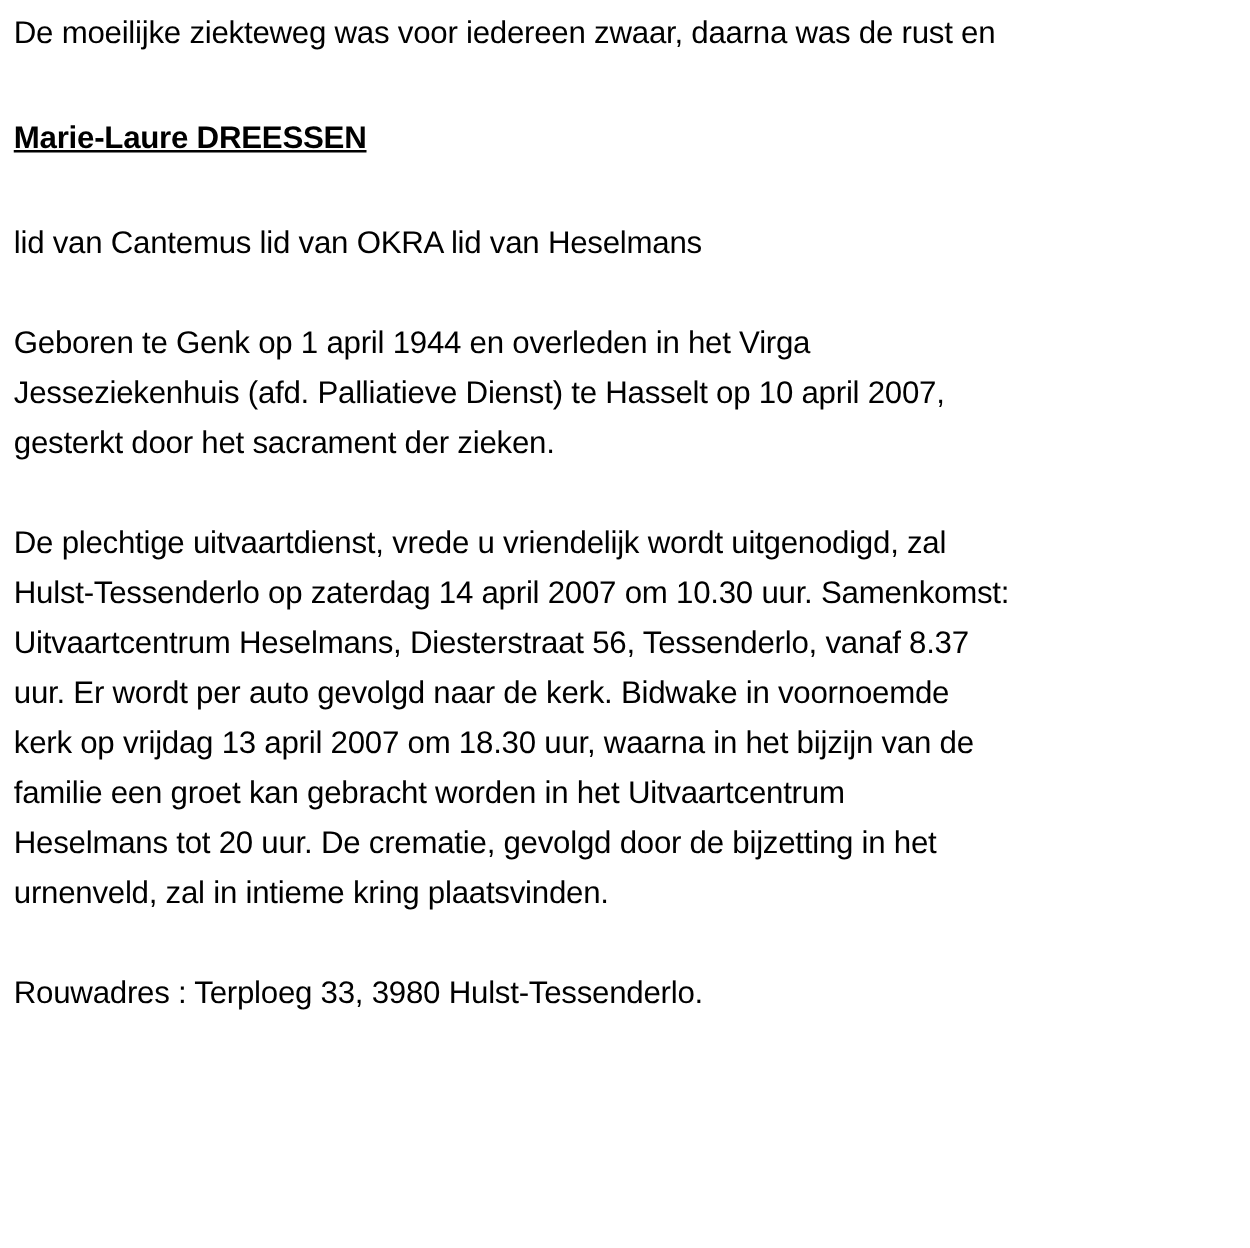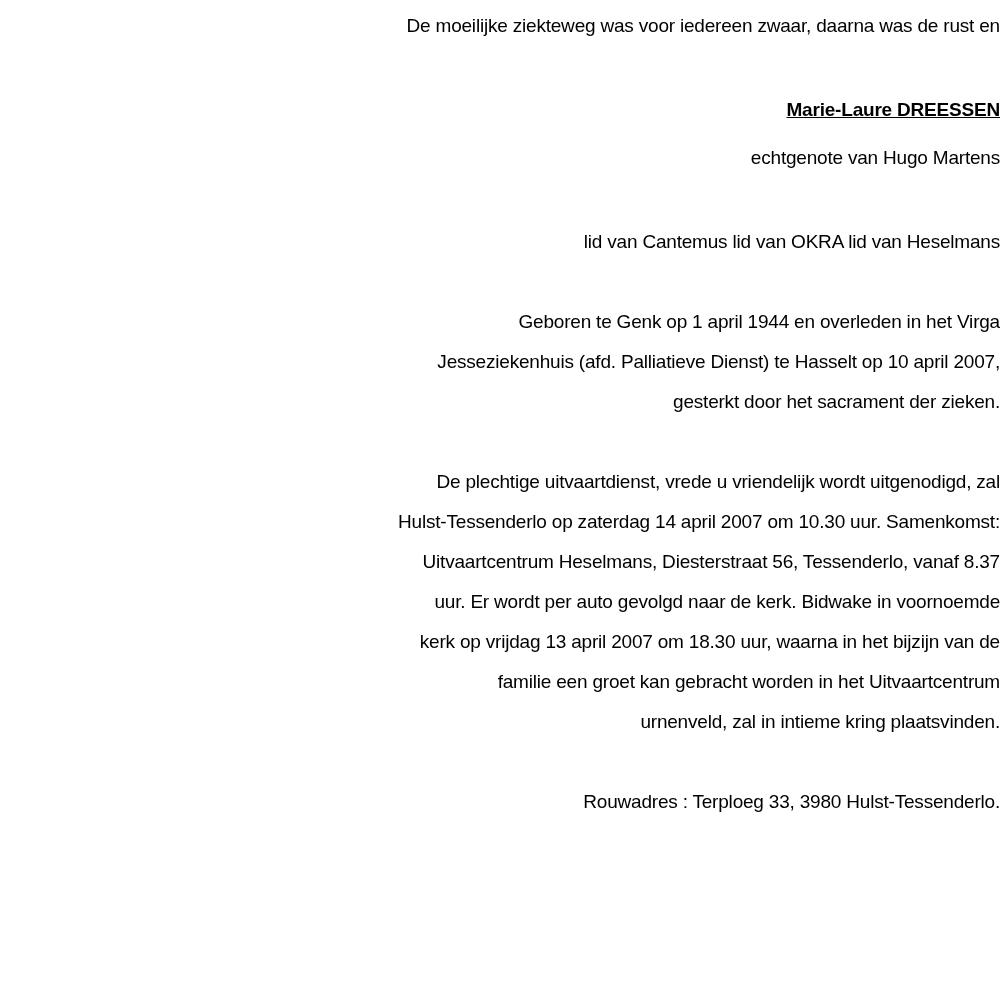--- a/index.html
+++ b/index.html
@@ -3,58 +3,57 @@
 <meta charset="utf-8">
 <style>
   html, body { margin: 0; padding: 0; background: #ffffff; }
   body {
     width: 1000px; height: 998px; overflow: hidden;
     font-family: "Liberation Sans", "DejaVu Sans", sans-serif;
     color: #000000;
   }
   .doc { position: relative; padding: 6px 0 0 11px; }
   .line {
-    font-size: 19px; line-height: 40px; height: 40px; white-space: nowrap;
+    font-size: 25px; line-height: 40px; height: 40px; white-space: nowrap;
     letter-spacing: -0.2px;
-    text-align: right;
   }
   .bold { font-weight: bold; height: 48px; line-height: 48px; text-decoration: underline; }
   .tight { height: 48px; line-height: 48px; }
   .gap { height: 40px; }
 </style>
 </head>
 <body>
 
 <div class="doc">
   <div>
     <div class="line">De moeilijke ziekteweg was voor iedereen zwaar, daarna was de rust en</div>
   </div>
   <div class="gap"></div>
 
   <div>
     <div class="line bold">Marie-Laure DREESSEN</div>
-    <div class="line tight">echtgenote van Hugo Martens</div>
   </div>
   <div class="gap"></div>
 
   <div class="line">lid van Cantemus lid van OKRA lid van Heselmans</div>
   <div class="gap"></div>
 
   <div>
     <div class="line">Geboren te Genk op 1 april 1944 en overleden in het Virga</div>
     <div class="line">Jesseziekenhuis (afd. Palliatieve Dienst) te Hasselt op 10 april 2007,</div>
     <div class="line">gesterkt door het sacrament der zieken.</div>
   </div>
   <div class="gap"></div>
 
   <div>
     <div class="line">De plechtige uitvaartdienst, vrede u vriendelijk wordt uitgenodigd, zal</div>
     <div class="line">Hulst-Tessenderlo op zaterdag 14 april 2007 om 10.30 uur. Samenkomst:</div>
     <div class="line">Uitvaartcentrum Heselmans, Diesterstraat 56, Tessenderlo, vanaf 8.37</div>
     <div class="line">uur. Er wordt per auto gevolgd naar de kerk. Bidwake in voornoemde</div>
     <div class="line">kerk op vrijdag 13 april 2007 om 18.30 uur, waarna in het bijzijn van de</div>
     <div class="line">familie een groet kan gebracht worden in het Uitvaartcentrum</div>
+    <div class="line">Heselmans tot 20 uur. De crematie, gevolgd door de bijzetting in het</div>
     <div class="line">urnenveld, zal in intieme kring plaatsvinden.</div>
   </div>
   <div class="gap"></div>
 
   <div class="line">Rouwadres : Terploeg 33, 3980 Hulst-Tessenderlo.</div>
 </div>
 
 </body></html>

